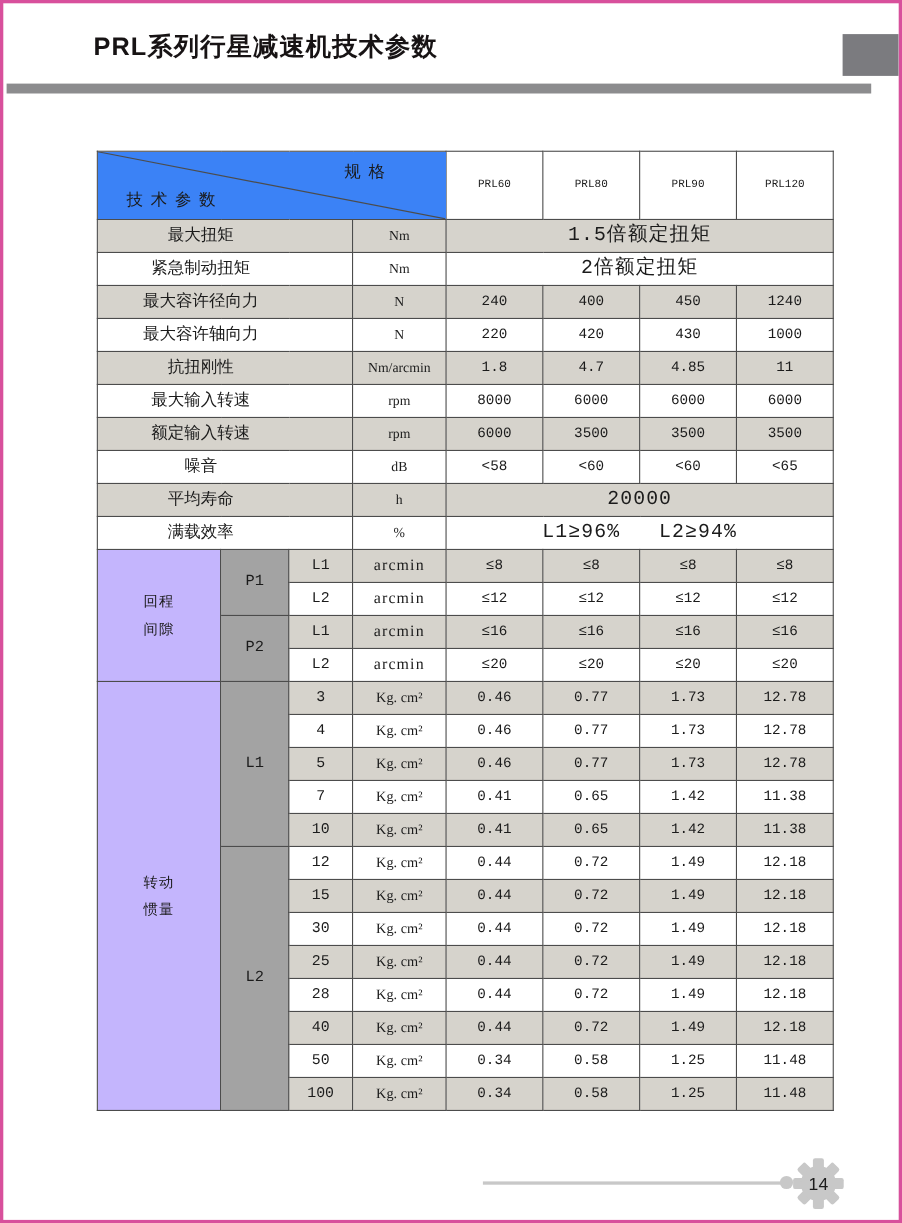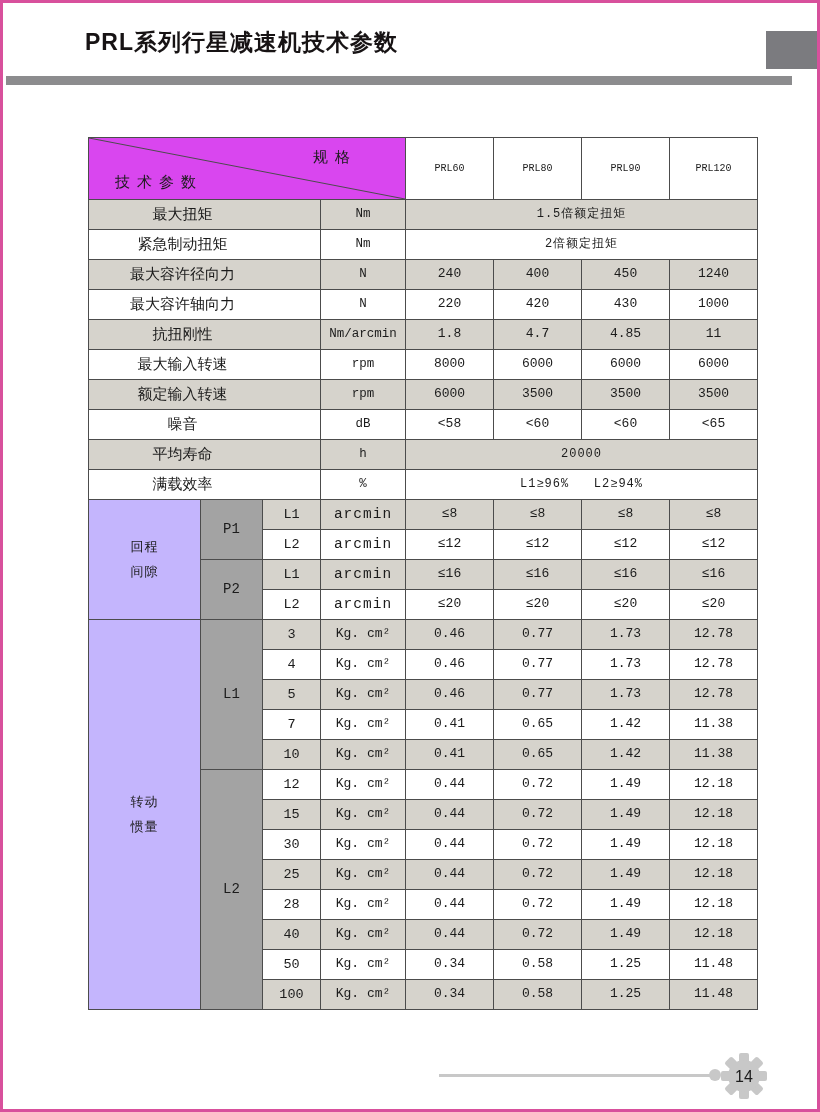--- a/index.html
+++ b/index.html
@@ -12,30 +12,30 @@
   .deco-square{position:absolute;left:763px;top:28px;width:51px;height:38px;background:#7b7b7f;}
 
   .sheet{position:absolute;left:85px;top:134px;}
   table{border-collapse:collapse;table-layout:fixed;width:669px;}
   td,th{border:1px solid #4c4c4c;text-align:center;vertical-align:middle;
         padding:0;font-size:13.5px;font-weight:normal;line-height:1.15;}
   tr{height:30px;}
   tr.hdr{height:62px;}
   .shade{background:#d6d3cc;}
   .lbl{font-size:15px;padding-right:44px;}
-  .unit{font-family:Liberation Mono, monospace;font-size:12.5px;}
+  .unit{font-family:Liberation Serif, serif;font-size:12.5px;}
   .unit.arcmin{font-size:14.5px;letter-spacing:1px;}
   .unit.kgcm{font-size:13px;margin-top:28px;}
   .val{font-family:"Liberation Mono","DejaVu Sans Mono",monospace;font-size:13px;}
-  .val.span-val{font-size:12px;letter-spacing:1px;}
+  .val.span-val{font-size:18px;letter-spacing:1px;}
   .lvl{font-family:"Liberation Mono","DejaVu Sans Mono",monospace;font-size:13.5px;}
   .grplbl{font-family:Liberation Mono, monospace;font-size:14px;background:#a3a3a3;}
   .seclbl{font-size:13px;white-space:pre-line;line-height:1.9;letter-spacing:1px;background:#c4b5fd;}
   .model{font-family:"Liberation Mono","DejaVu Sans Mono",monospace;font-size:10px;background:#fff;}
-  .corner-cell{position:relative;background:#d946ef;padding:0;}
+  .corner-cell{position:relative;background:#3b82f6;padding:0;}
   .corner-cell .diag{position:absolute;left:0;top:0;width:100%;height:100%;display:block;}
   .corner-spec{position:absolute;top:11px;right:48px;font-size:15px;letter-spacing:7px;}
   .corner-param{position:absolute;bottom:8px;left:26px;font-size:15px;letter-spacing:7px;}
 
   .footer-rule{position:absolute;left:436px;top:1071px;width:276px;height:3px;background:#c8c8c8;}
   .footer-dot{position:absolute;left:706px;top:1066px;width:12px;height:12px;border-radius:50%;background:#c8c8c8;}
   .gear{position:absolute;left:717px;top:1049px;}
   .gear text{font-family:"Liberation Sans","DejaVu Sans",sans-serif;font-size:16px;fill:#1c1c1c;}
 </style>
 </head>

